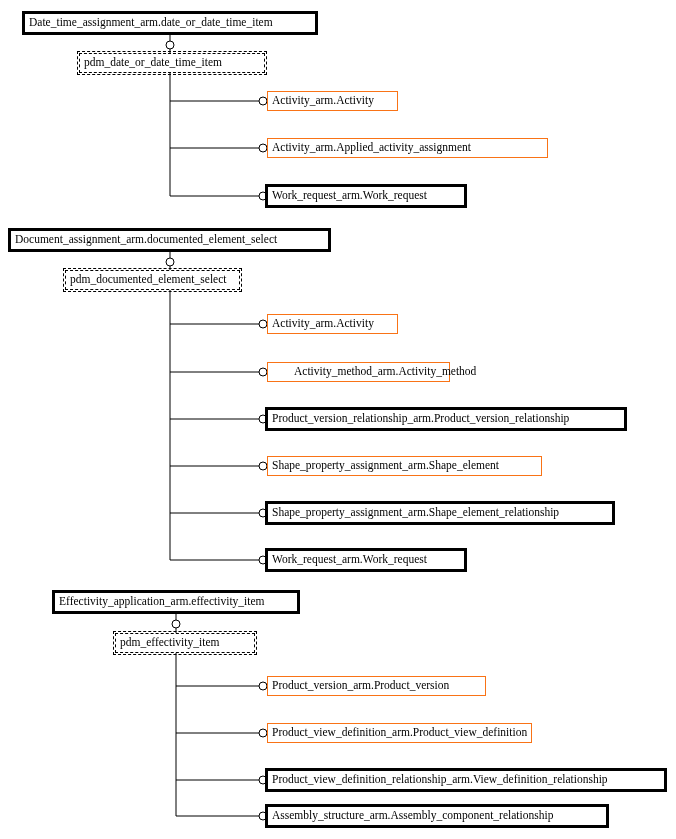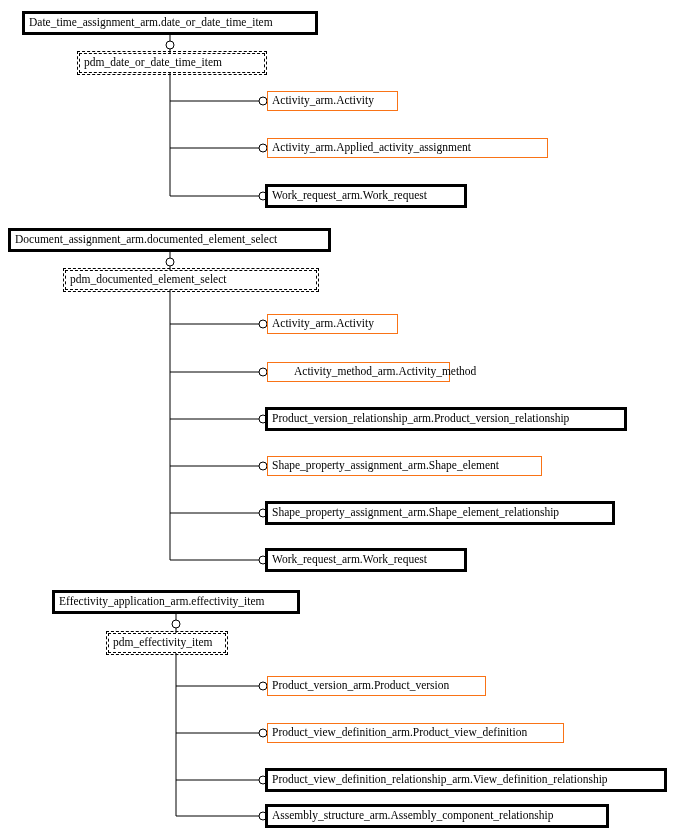--- a/index.html
+++ b/index.html
@@ -131,21 +131,21 @@
   <div class="node" style="left:267px; top:138px; width:281px;text-align:center;">
     <span class="txt">Activity_arm.Applied_activity_assignment</span>
   </div>
   <div class="node double" style="left:267px; top:186px; width:198px;">
     <span class="txt">Work_request_arm.Work_request</span>
   </div>
 
   <div class="node double" style="left:10px; top:230px; width:319px;">
     <span class="txt">Document_assignment_arm.documented_element_select</span>
   </div>
-  <div class="node dashed double" style="left:65px; top:270px; width:252px;">
+  <div class="node dashed double" style="left:65px; top:270px; width:175px;">
     <span class="txt">pdm_documented_element_select</span>
   </div>
   <div class="node" style="left:267px; top:314px; width:131px;">
     <span class="txt">Activity_arm.Activity</span>
   </div>
   <div class="node" style="left:267px; top:362px; width:183px;padding-left:26px;">
     <span class="txt">Activity_method_arm.Activity_method</span>
   </div>
   <div class="node" style="left:267px; top:456px; width:275px;">
     <span class="txt">Shape_property_assignment_arm.Shape_element</span>
@@ -156,27 +156,27 @@
   <div class="node double" style="left:267px; top:503px; width:346px;">
     <span class="txt">Shape_property_assignment_arm.Shape_element_relationship</span>
   </div>
   <div class="node double" style="left:267px; top:550px; width:198px;">
     <span class="txt">Work_request_arm.Work_request</span>
   </div>
 
   <div class="node double" style="left:54px; top:592px; width:244px;">
     <span class="txt">Effectivity_application_arm.effectivity_item</span>
   </div>
-  <div class="node dashed double" style="left:108px; top:633px; width:118px;">
+  <div class="node dashed double" style="left:115px; top:633px; width:140px;">
     <span class="txt">pdm_effectivity_item</span>
   </div>
   <div class="node" style="left:267px; top:676px; width:219px;">
     <span class="txt">Product_version_arm.Product_version</span>
   </div>
-  <div class="node" style="left:267px; top:723px; width:297px;">
+  <div class="node" style="left:267px; top:723px; width:265px;">
     <span class="txt">Product_view_definition_arm.Product_view_definition</span>
   </div>
   <div class="node double" style="left:267px; top:770px; width:398px;">
     <span class="txt">Product_view_definition_relationship_arm.View_definition_relationship</span>
   </div>
   <div class="node double" style="left:267px; top:806px; width:340px;">
     <span class="txt">Assembly_structure_arm.Assembly_component_relationship</span>
   </div>
 
 </div>

